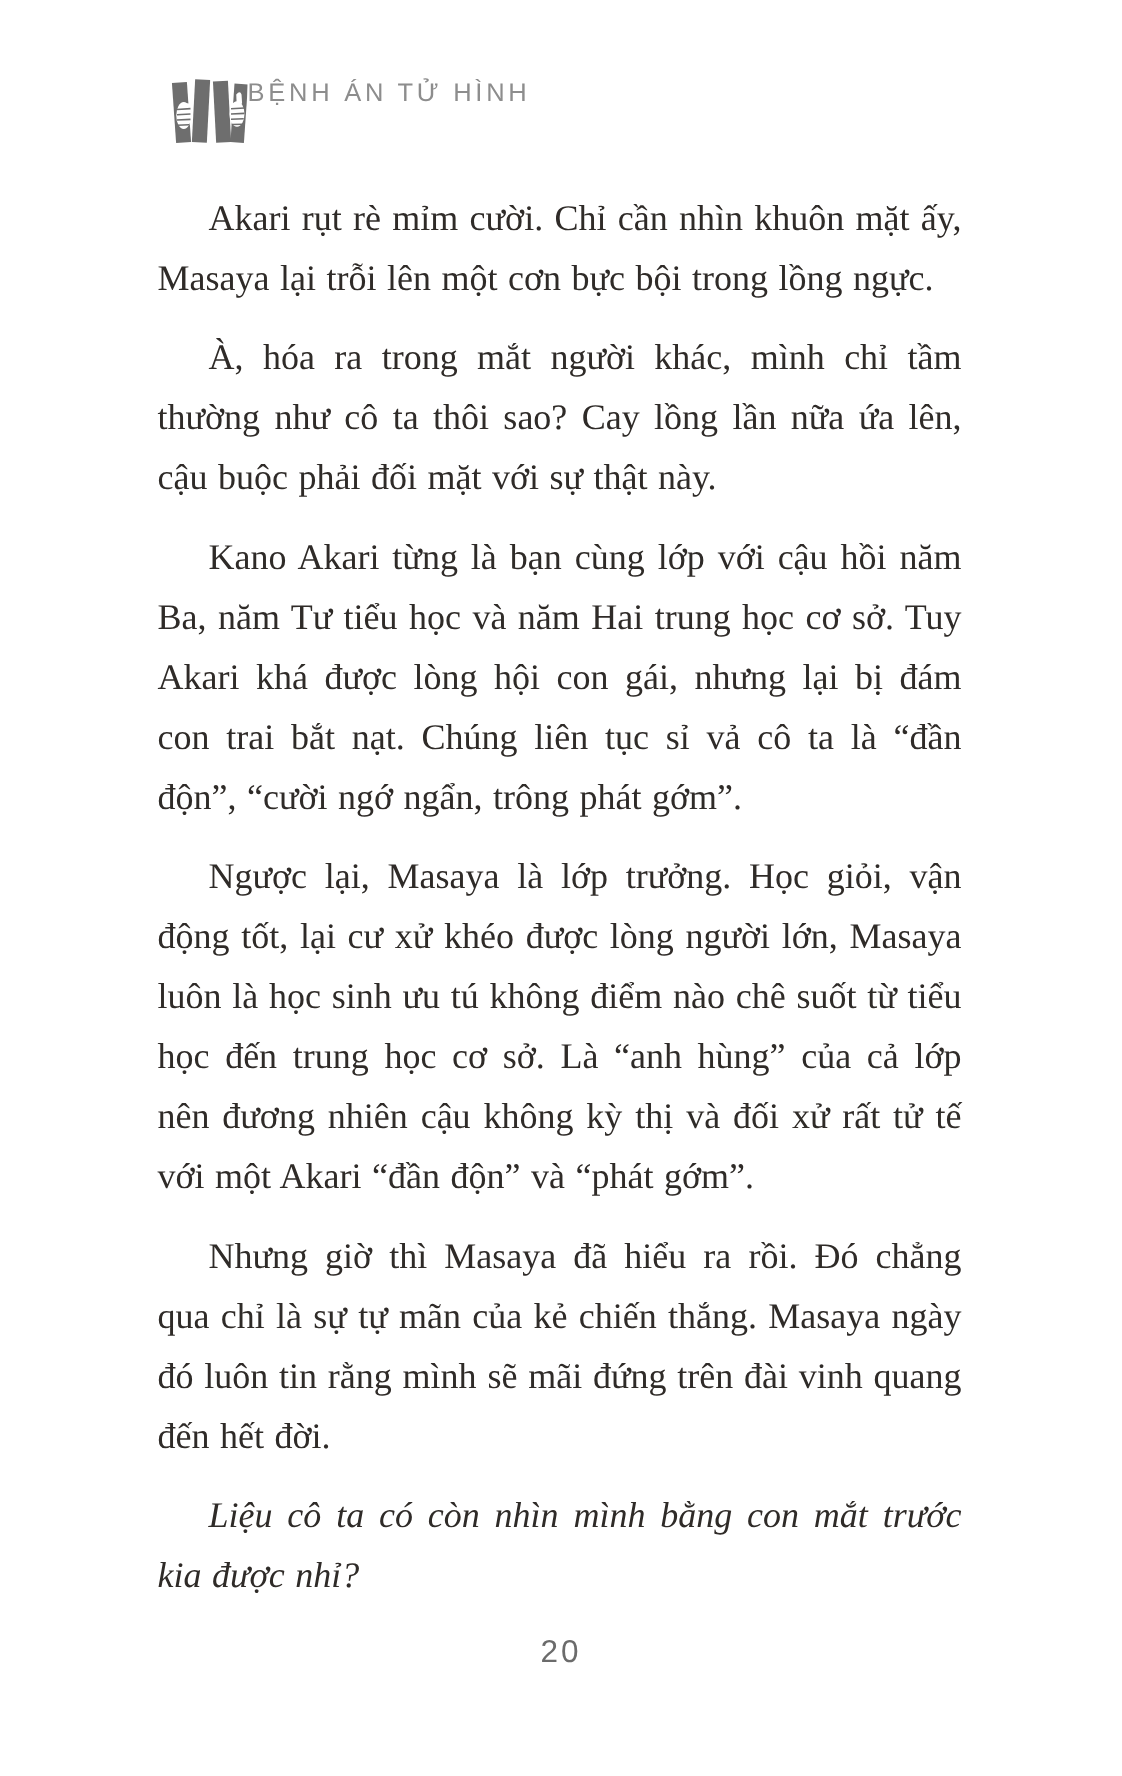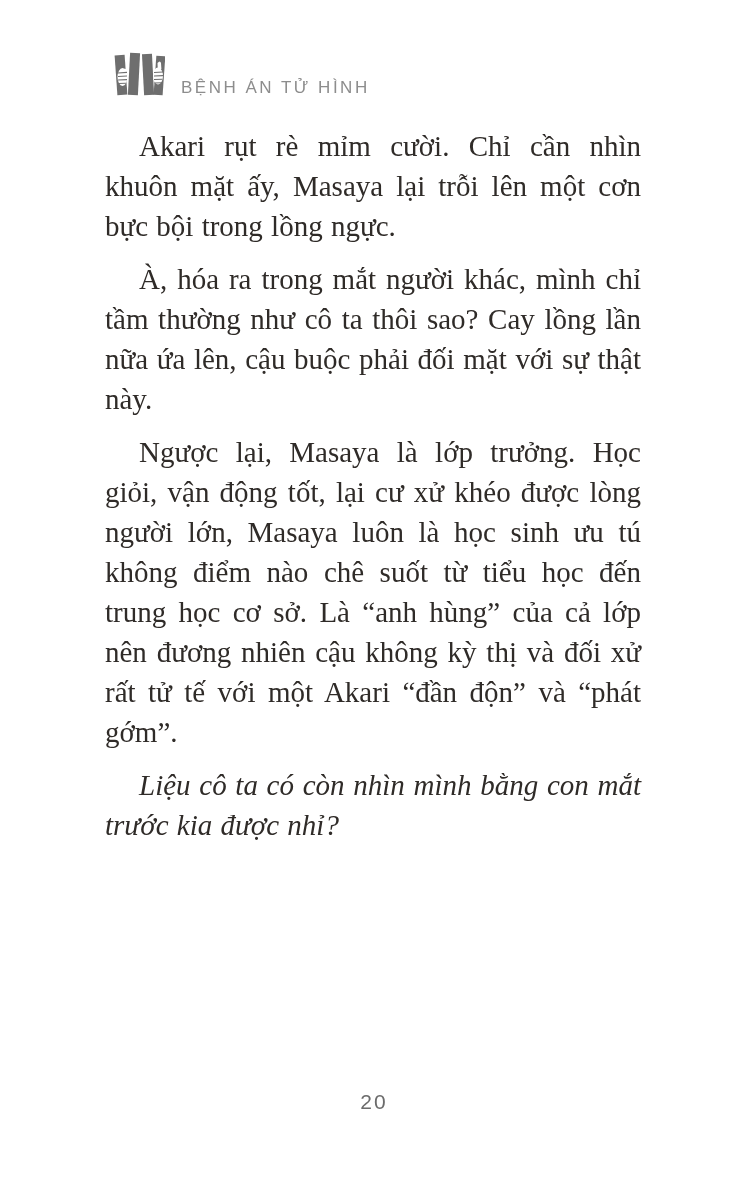--- a/index.html
+++ b/index.html
@@ -10,39 +10,38 @@
     position: relative;
     overflow: hidden;
   }
   .page {
     position: absolute; inset: 0;
     background: #ffffff;
   }
   .running-header {
     position: absolute;
     top: 52px; left: 113px;
-    display: flex; align-items: flex-end;
-    gap: 16px;
+    display: flex; align-items: flex-start;
   }
   .logo { display: block; flex: 0 0 auto; }
   .running-title {
     font-family: "Liberation Sans", sans-serif;
     font-size: 17px;
     letter-spacing: 2.5px;
     color: #8d8d8d;
     font-weight: 400;
     white-space: nowrap;
   }
   .body-text {
     position: absolute;
     top: 126px; left: 105px;
     width: 536px;
   }
   .para {
-    font-size: 29px;
+    font-size: 24px;
     line-height: 40px;
     color: #2f2b28;
     text-align: justify;
     text-indent: 34px;
     margin: 0 0 13px 0;
     word-spacing: 1px;
   }
   .para.italic { font-style: italic; }
   .page-footer {
     position: absolute;
@@ -87,21 +86,23 @@
         <line x1="41" y1="27.5" x2="49.5" y2="27.2" stroke="#6e6e6e" stroke-width="1.1"></line>
         <line x1="41.5" y1="31" x2="49" y2="30.8" stroke="#6e6e6e" stroke-width="1.1"></line>
       </g>
     </svg>
     <span class="running-title">BỆNH ÁN TỬ HÌNH</span>
   </header>
 
   <main class="body-text">
     <p class="para">Akari rụt rè mỉm cười. Chỉ cần nhìn khuôn mặt ấy, Masaya lại trỗi lên một cơn bực bội trong lồng ngực.</p>
     <p class="para">À, hóa ra trong mắt người khác, mình chỉ tầm thường như cô ta thôi sao? Cay lồng lần nữa ứa lên, cậu buộc phải đối mặt với sự thật này.</p>
+    <p class="para">Kano Akari từng là bạn cùng lớp với cậu hồi năm Ba, năm Tư tiểu học và năm Hai trung học cơ sở. Tuy Akari khá được lòng hội con gái, nhưng lại bị đám con trai bắt nạt. Chúng liên tục sỉ vả cô ta là “đần độn”, “cười ngớ ngẩn, trông phát gớm”.</p>
     <p class="para">Ngược lại, Masaya là lớp trưởng. Học giỏi, vận động tốt, lại cư xử khéo được lòng người lớn, Masaya luôn là học sinh ưu tú không điểm nào chê suốt từ tiểu học đến trung học cơ sở. Là “anh hùng” của cả lớp nên đương nhiên cậu không kỳ thị và đối xử rất tử tế với một Akari “đần độn” và “phát gớm”.</p>
+    <p class="para">Nhưng giờ thì Masaya đã hiểu ra rồi. Đó chẳng qua chỉ là sự tự mãn của kẻ chiến thắng. Masaya ngày đó luôn tin rằng mình sẽ mãi đứng trên đài vinh quang đến hết đời.</p>
     <p class="para italic">Liệu cô ta có còn nhìn mình bằng con mắt trước kia được nhỉ?</p>
   </main>
 
   <footer class="page-footer">
     <span class="page-number">20</span>
   </footer>
 
 </div>
 
 </body></html>

